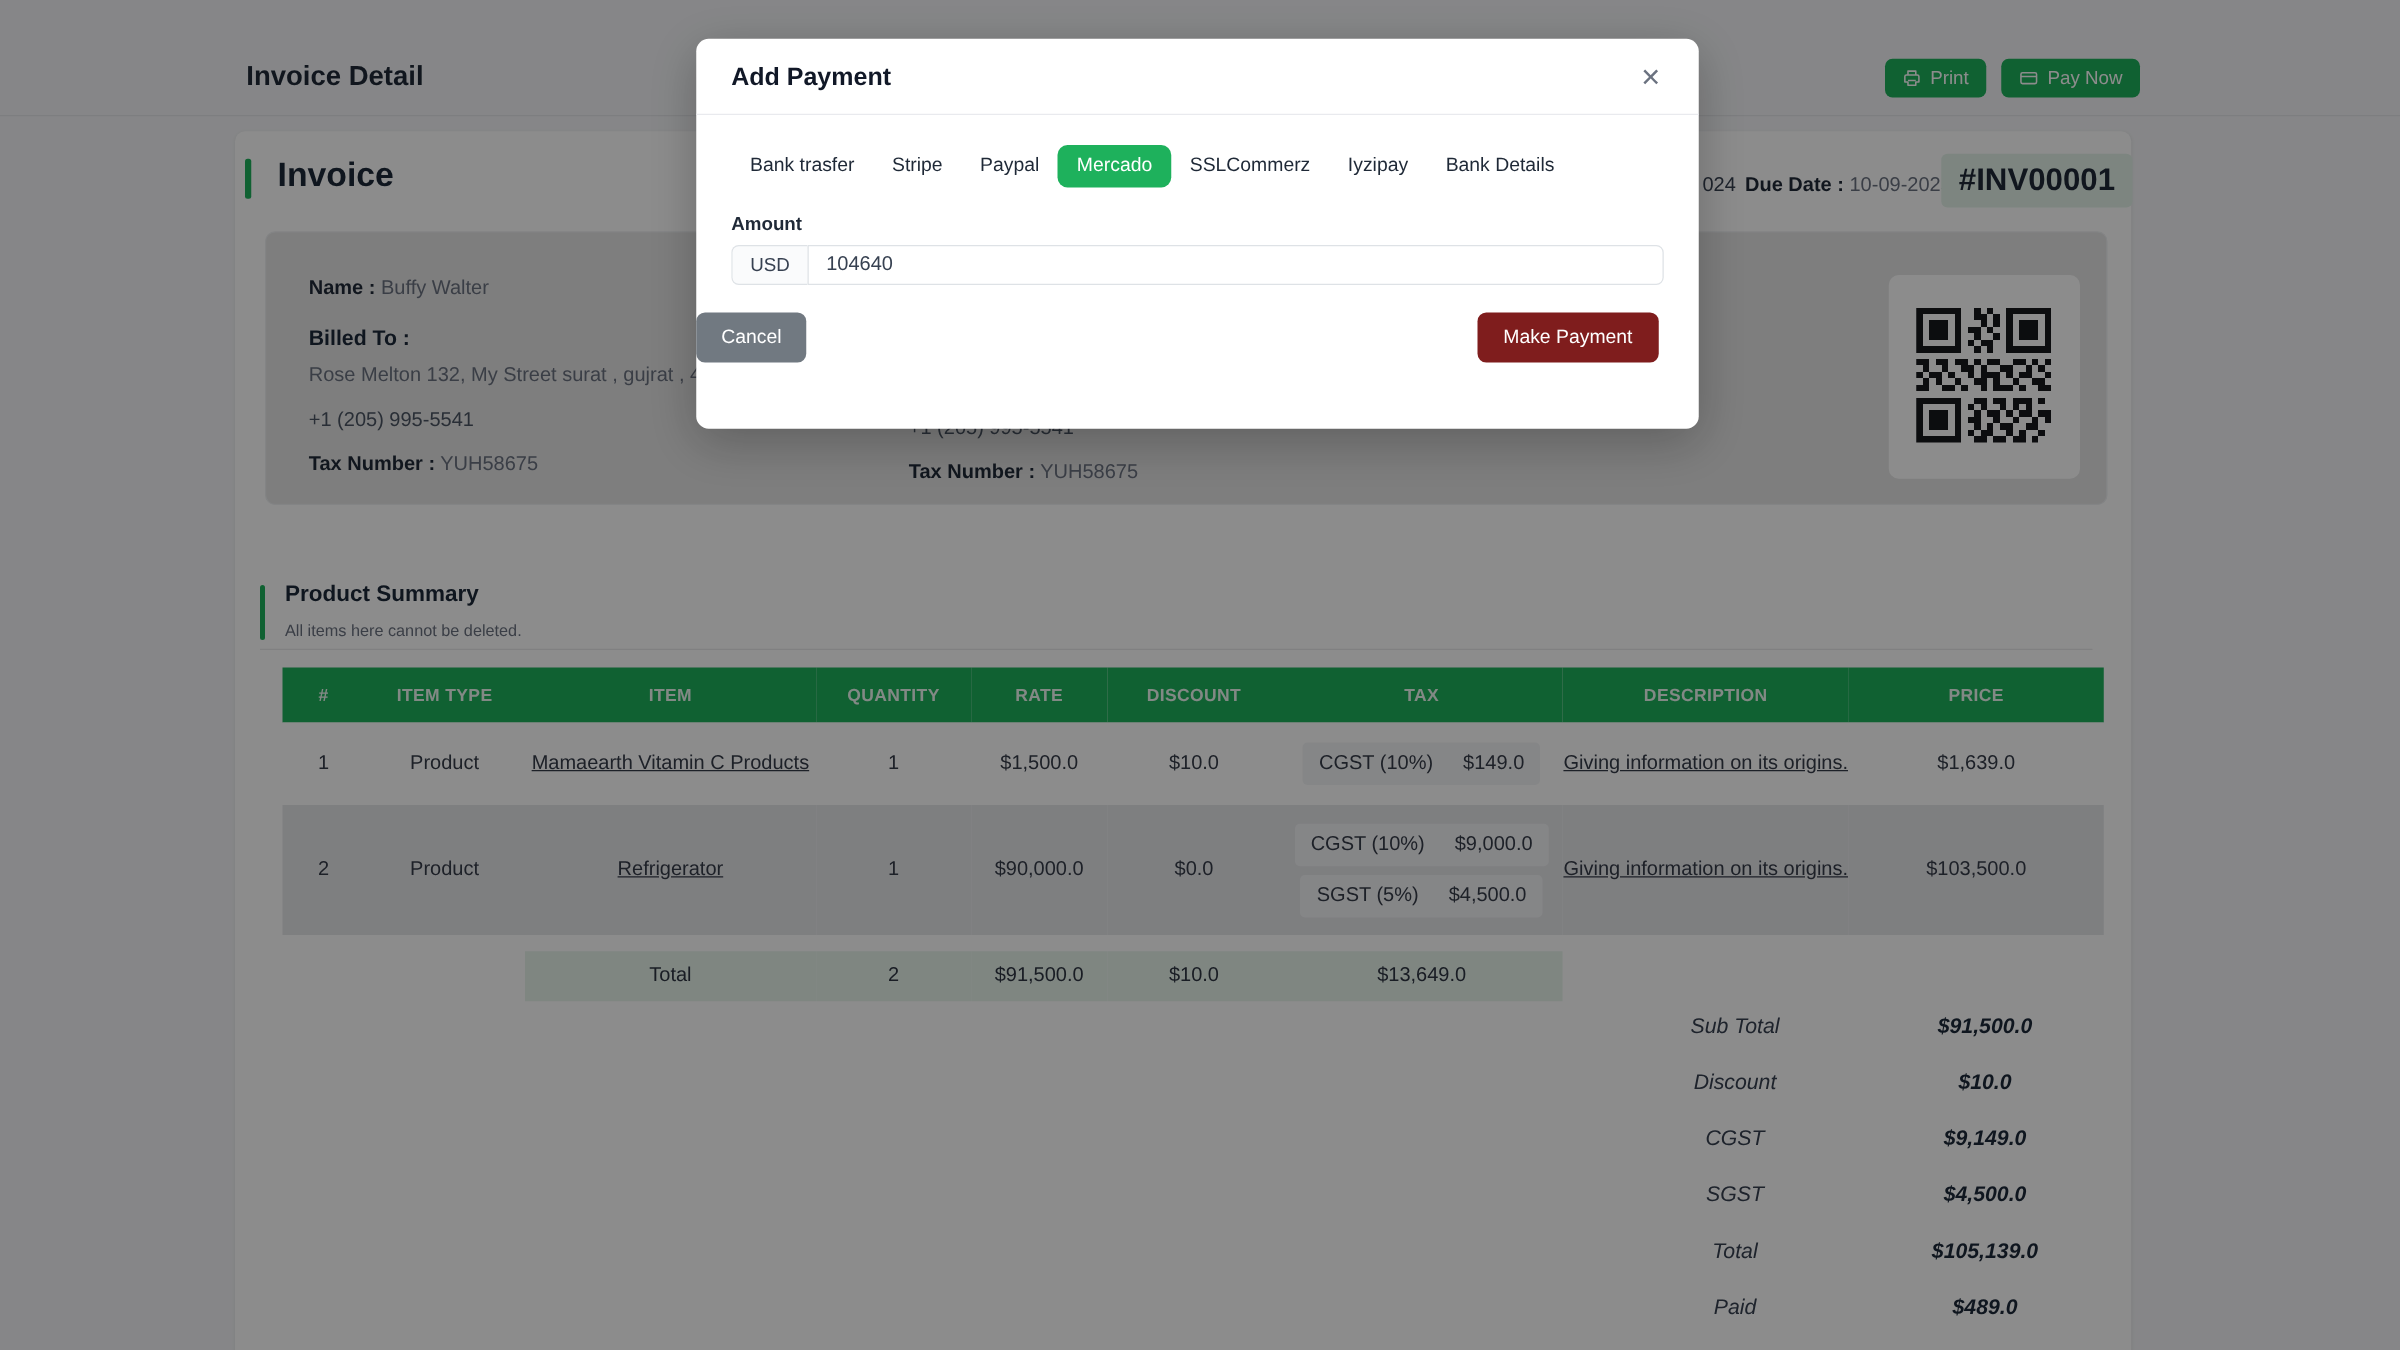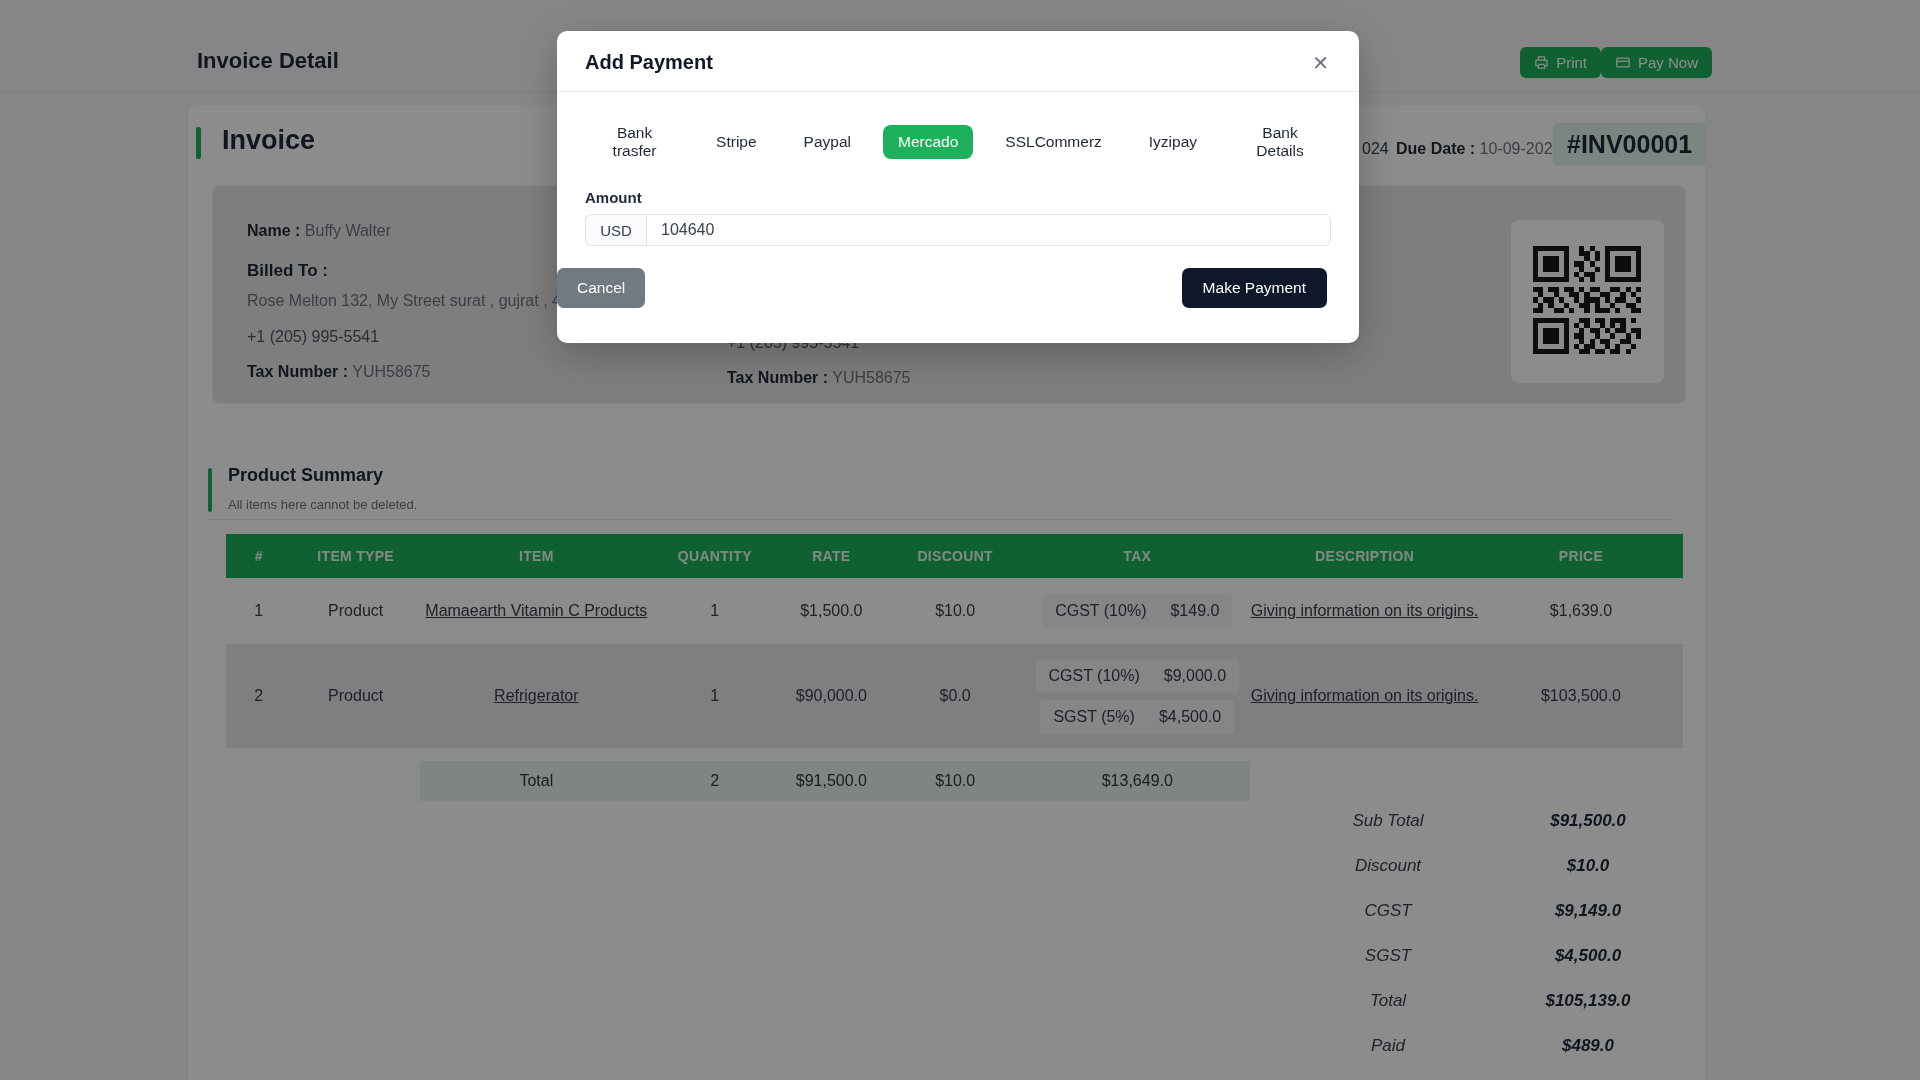--- a/index.html
+++ b/index.html
@@ -3,21 +3,21 @@
 <meta charset="utf-8">
 <style>
   * { box-sizing: border-box; margin: 0; padding: 0; }
   html,body { width:1920px; height:1080px; overflow:hidden; }
   body {
     font-family: "Liberation Sans", "DejaVu Sans", sans-serif;
     background:#f4f5f7; position:relative; color:#1d2939;
   }
   
   .page-title { position:absolute; left:197px; top:48px; font-size:22px; font-weight:700; color:#1f2937; }
-  .header-actions { position:absolute; right:208px; top:47px; display:flex; gap:0; }
+  .header-actions { position:absolute; right:208px; top:47px; display:flex; gap:12px; }
   .btn-green-sm {
     display:inline-flex; align-items:center; gap:7px; background:#1EB15C; color:#fff;
     border:none; border-radius:6px; font-size:15px; font-weight:500; padding:0 14px; height:31px; cursor:pointer;
     font-family:inherit;
   }
   .header-divider { position:absolute; left:0; top:92px; width:1920px; height:1px; background:#e4e6e9; }
 
   
   .card {
     position:absolute; left:188px; top:105px; width:1517px; height:1060px;
@@ -89,21 +89,21 @@
     position:fixed; left:557px; top:31px; width:802px; height:312px; background:#fff;
     border-radius:10px; z-index:50; box-shadow:0 10px 40px rgba(0,0,0,.25);
   }
   .modal-header { position:relative; height:61px; border-bottom:1px solid #e9eaee; padding:20px 28px; }
   .modal-title { font-size:20px; font-weight:700; color:#111827; }
   .modal-close {
     position:absolute; right:24px; top:16px; background:none; border:none; font-size:20px;
     color:#6b7280; cursor:pointer; padding:6px; line-height:1; font-family:inherit;
   }
   .modal-body { padding:24px 28px 0 28px; }
-  .pay-tabs { display:flex; gap:17px; align-items:center; }
+  .pay-tabs { display:flex; gap:0; align-items:center; }
   .pay-tab {
     background:none; border:none; font-family:inherit; font-size:15.5px; color:#1f2937;
     padding:8px 15px; cursor:pointer; border-radius:8px; line-height:18px;
   }
   .pay-tab.active { background:#1EB15C; color:#fff; font-weight:500; }
   .amount-label { margin-top:21px; font-size:15px; font-weight:700; color:#1f2937; }
   .amount-group { margin-top:8px; display:flex; height:32px; }
   .currency-box {
     display:flex; align-items:center; justify-content:center; width:61px;
     border:1px solid #dee2e6; border-right:none; border-radius:6px 0 0 6px;
@@ -112,21 +112,21 @@
   .amount-input {
     flex:1; border:1px solid #dee2e6; border-radius:0 6px 6px 0; padding:0 14px;
     font-size:16px; color:#374151; font-family:inherit; outline:none;
   }
   .modal-footer { display:flex; justify-content:space-between; gap:27px; padding:22px 32px 0 0; }
   .btn-cancel {
     background:#717981; color:#fff; border:none; border-radius:7px; height:40px;
     padding:0 20px; font-size:15.5px; cursor:pointer; font-family:inherit;
   }
   .btn-submit {
-    background:#0f172a; color:#fff; border:none; border-radius:7px; height:40px;
+    background:#7f1d1d; color:#fff; border:none; border-radius:7px; height:40px;
     padding:0 21px; font-size:15.5px; cursor:pointer; font-family:inherit;margin-left:28px;
   }
 </style>
 </head>
 <body>
 
 <div class="page-title">Invoice Detail</div>
 
 <div class="header-actions">
   <button class="btn-green-sm">

